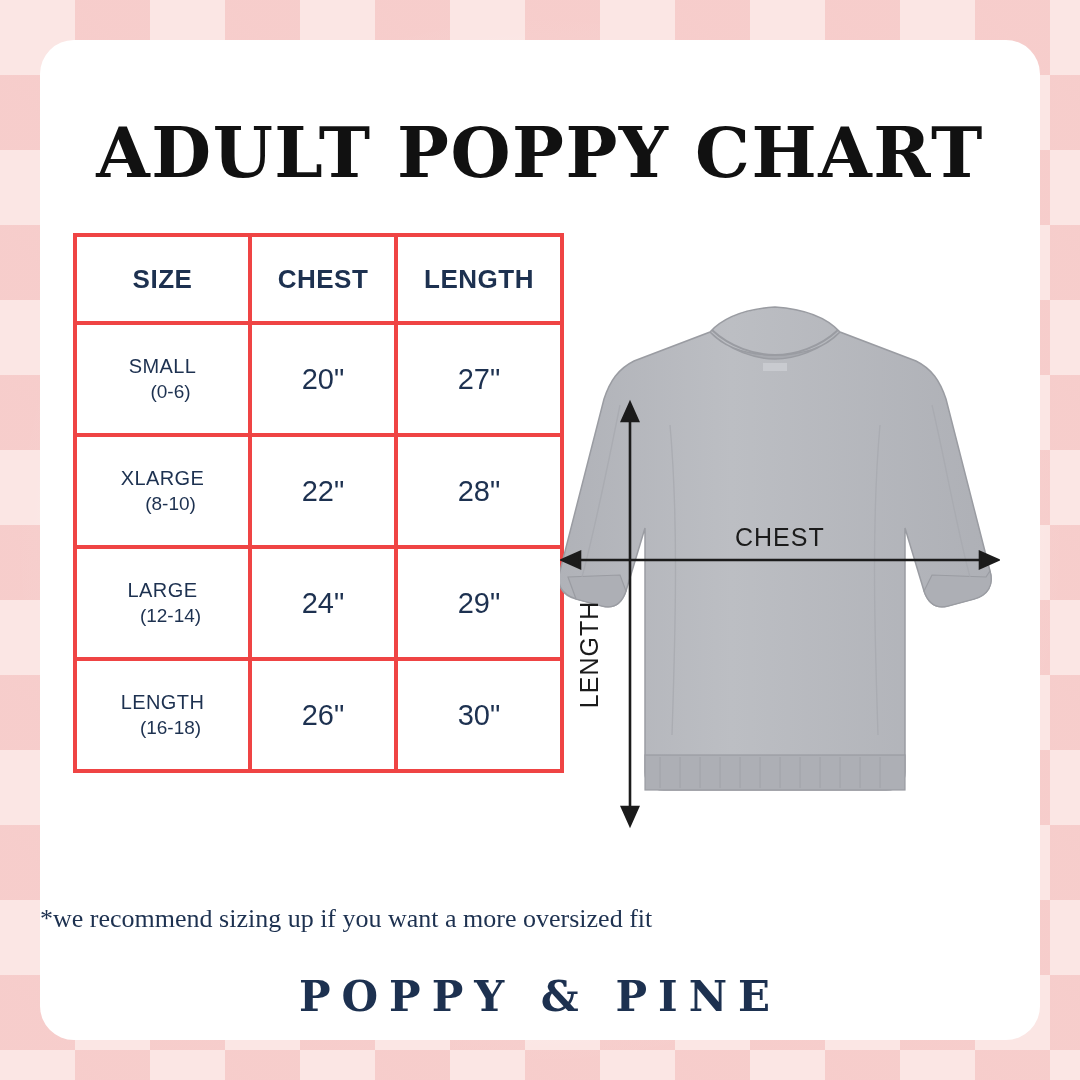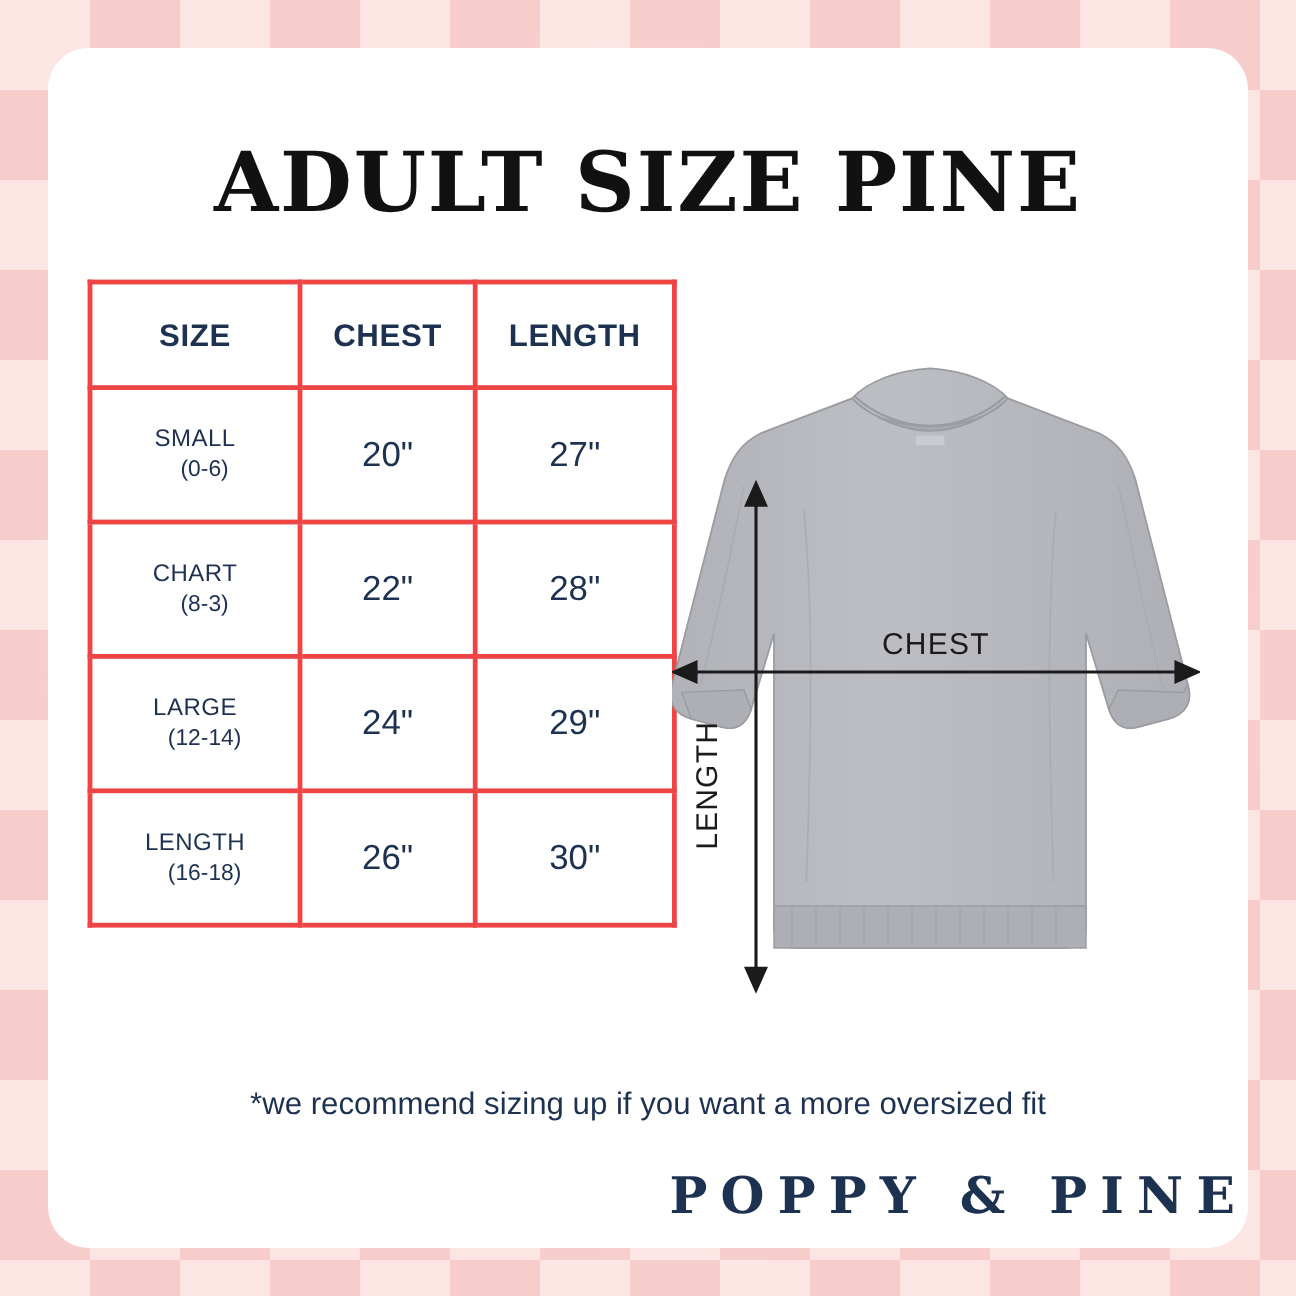--- a/index.html
+++ b/index.html
@@ -108,31 +108,31 @@
   .meas {
     font-size: 27px;
   }
 
   
   .note {
     position: absolute;
     left: 0;
     top: 864px;
     width: 1000px;
-    text-align: center;
+    text-align: left;
     font-size: 26px;
     color: #1d3150;
-    font-family: Liberation Sans, sans-serif;
+    font-family: Liberation Serif, serif;
   }
   .brand {
     position: absolute;
     left: 0;
     top: 932px;
     width: 1000px;
-    text-align: right;
+    text-align: center;
     font-family: "DejaVu Serif", serif;
     font-weight: bold;
     font-size: 42px;
     letter-spacing: 11px;
     color: #1d3150;
   }
 
   
   .shirt-wrap {
     position: absolute;
@@ -160,43 +160,43 @@
     transform: rotate(-90deg);
     transform-origin: center center;
   }
 </style>
 </head>
 <body>
 
 <div id="page">
   <div class="card">
 
-    <div class="title">ADULT SIZE PINE</div>
+    <div class="title">ADULT POPPY CHART</div>
 
     <table class="size-table">
       <thead>
         <tr>
           <th class="col-size">SIZE</th>
           <th class="col-chest">CHEST</th>
           <th class="col-length">LENGTH</th>
         </tr>
       </thead>
       <tbody>
         <tr>
           <td>
             <span class="size-name">SMALL</span>
             <span class="size-sub">(0-6)</span>
           </td>
           <td class="meas">20"</td>
           <td class="meas">27"</td>
         </tr>
         <tr>
           <td>
-            <span class="size-name">CHART</span>
-            <span class="size-sub">(8-3)</span>
+            <span class="size-name">XLARGE</span>
+            <span class="size-sub">(8-10)</span>
           </td>
           <td class="meas">22"</td>
           <td class="meas">28"</td>
         </tr>
         <tr>
           <td>
             <span class="size-name">LARGE</span>
             <span class="size-sub">(12-14)</span>
           </td>
           <td class="meas">24"</td>

